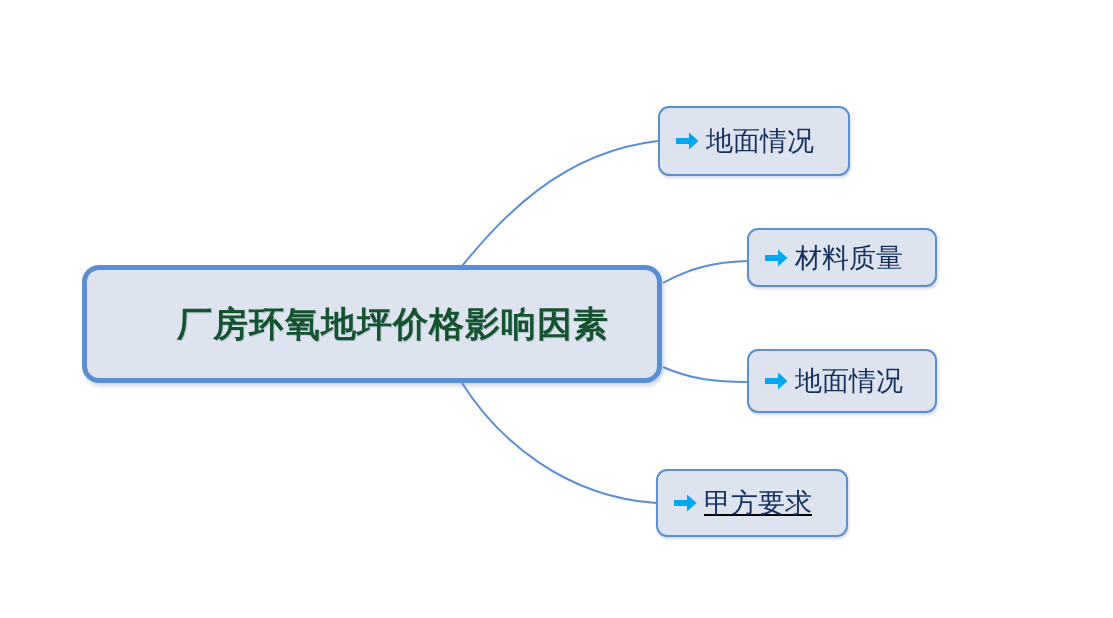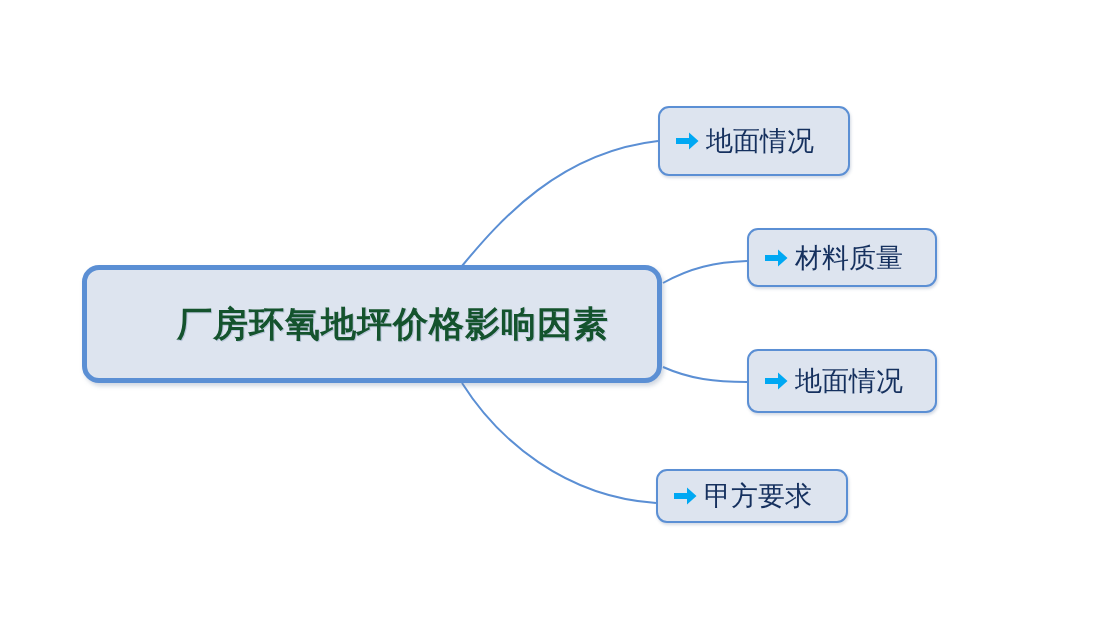--- a/index.html
+++ b/index.html
@@ -85,21 +85,21 @@
     font-size: 27px;
     color: #15305e;
     white-space: nowrap;
     letter-spacing: 0px;
   }
 
   
   #node-0 { left: 658px; top: 106px;  width: 192px; height: 70px; }
   #node-1 { left: 747px; top: 228px;  width: 190px; height: 59px; }
   #node-2 { left: 747px; top: 349px;  width: 190px; height: 64px; }
-  #node-3 { left: 656px; top: 469px;  width: 192px; height: 54px; }
+  #node-3 { left: 656px; top: 469px;  width: 192px; height: 68px; text-decoration: underline; }
 </style>
 </head>
 <body>
 
 <div id="canvas">
 
   <svg id="connectors" viewBox="0 0 1113 618" xmlns="http://www.w3.org/2000/svg">
     <path d="M 462,266 C 500,220 560,152 658,141" fill="none" stroke="#5b8fd4" stroke-width="2"></path>
     <path d="M 663,283 C 690,268 715,262 747,261" fill="none" stroke="#5b8fd4" stroke-width="2"></path>
     <path d="M 663,367 C 690,379 715,382 747,382" fill="none" stroke="#5b8fd4" stroke-width="2"></path>

